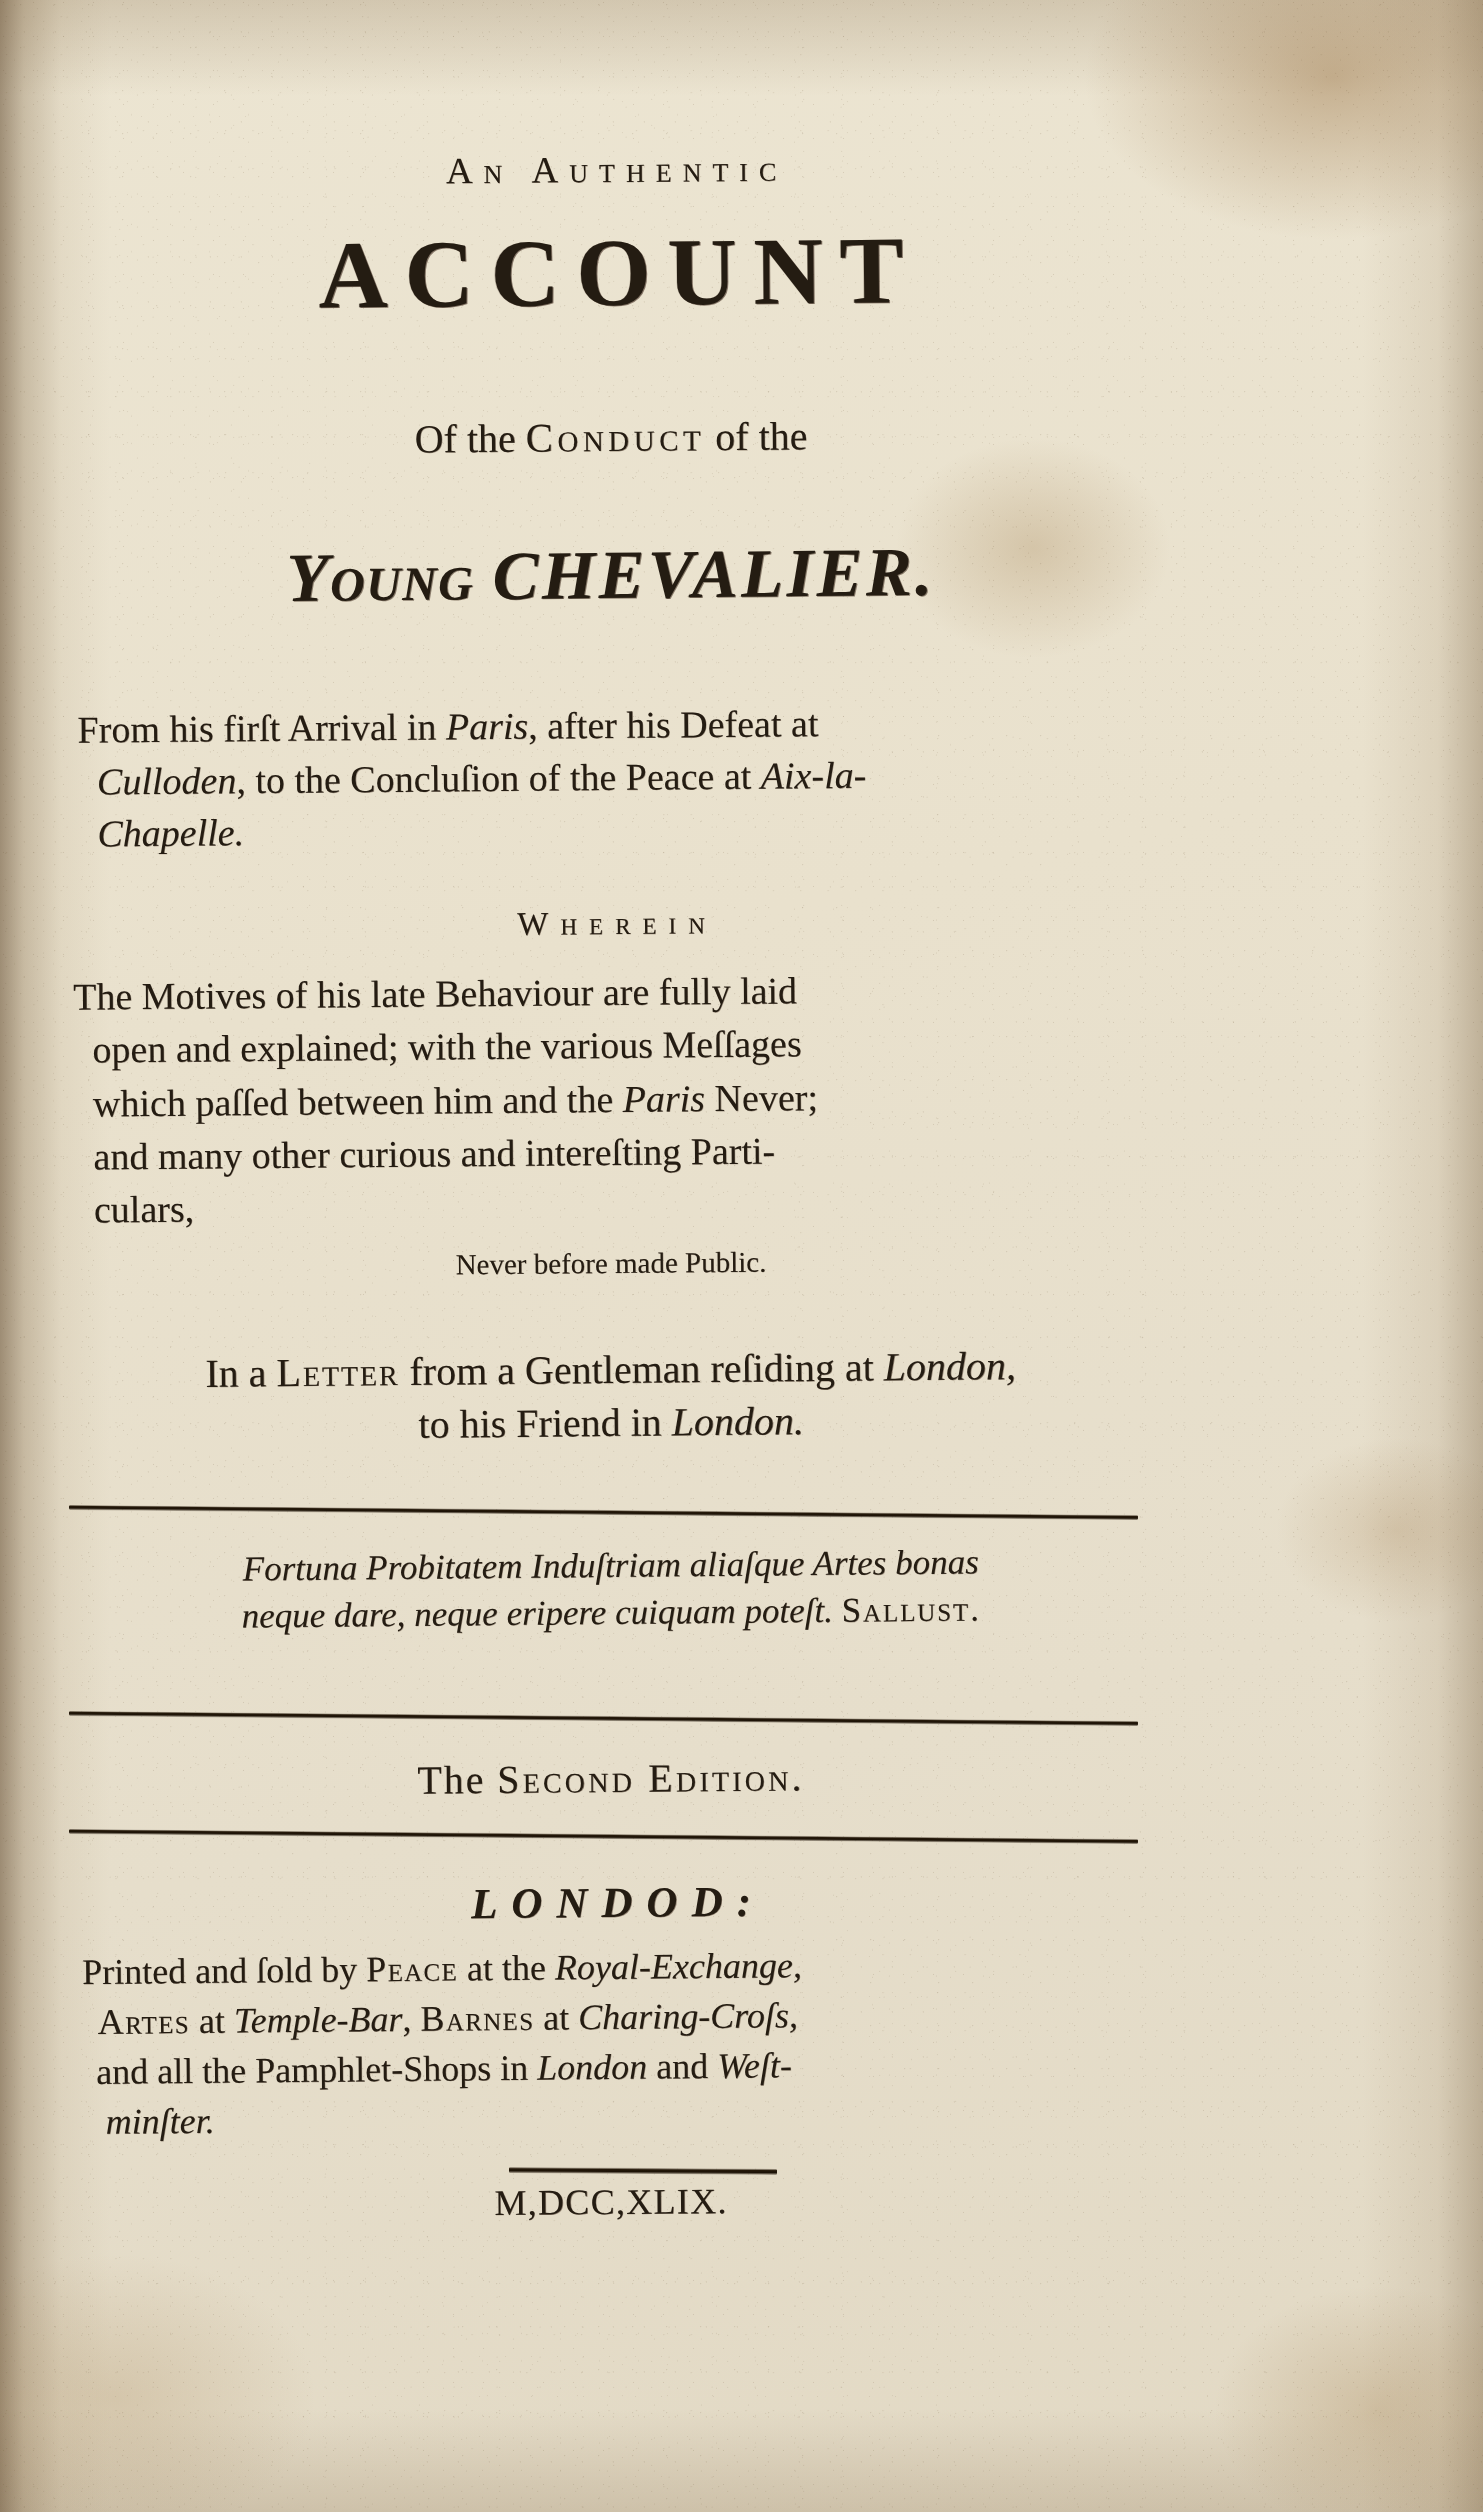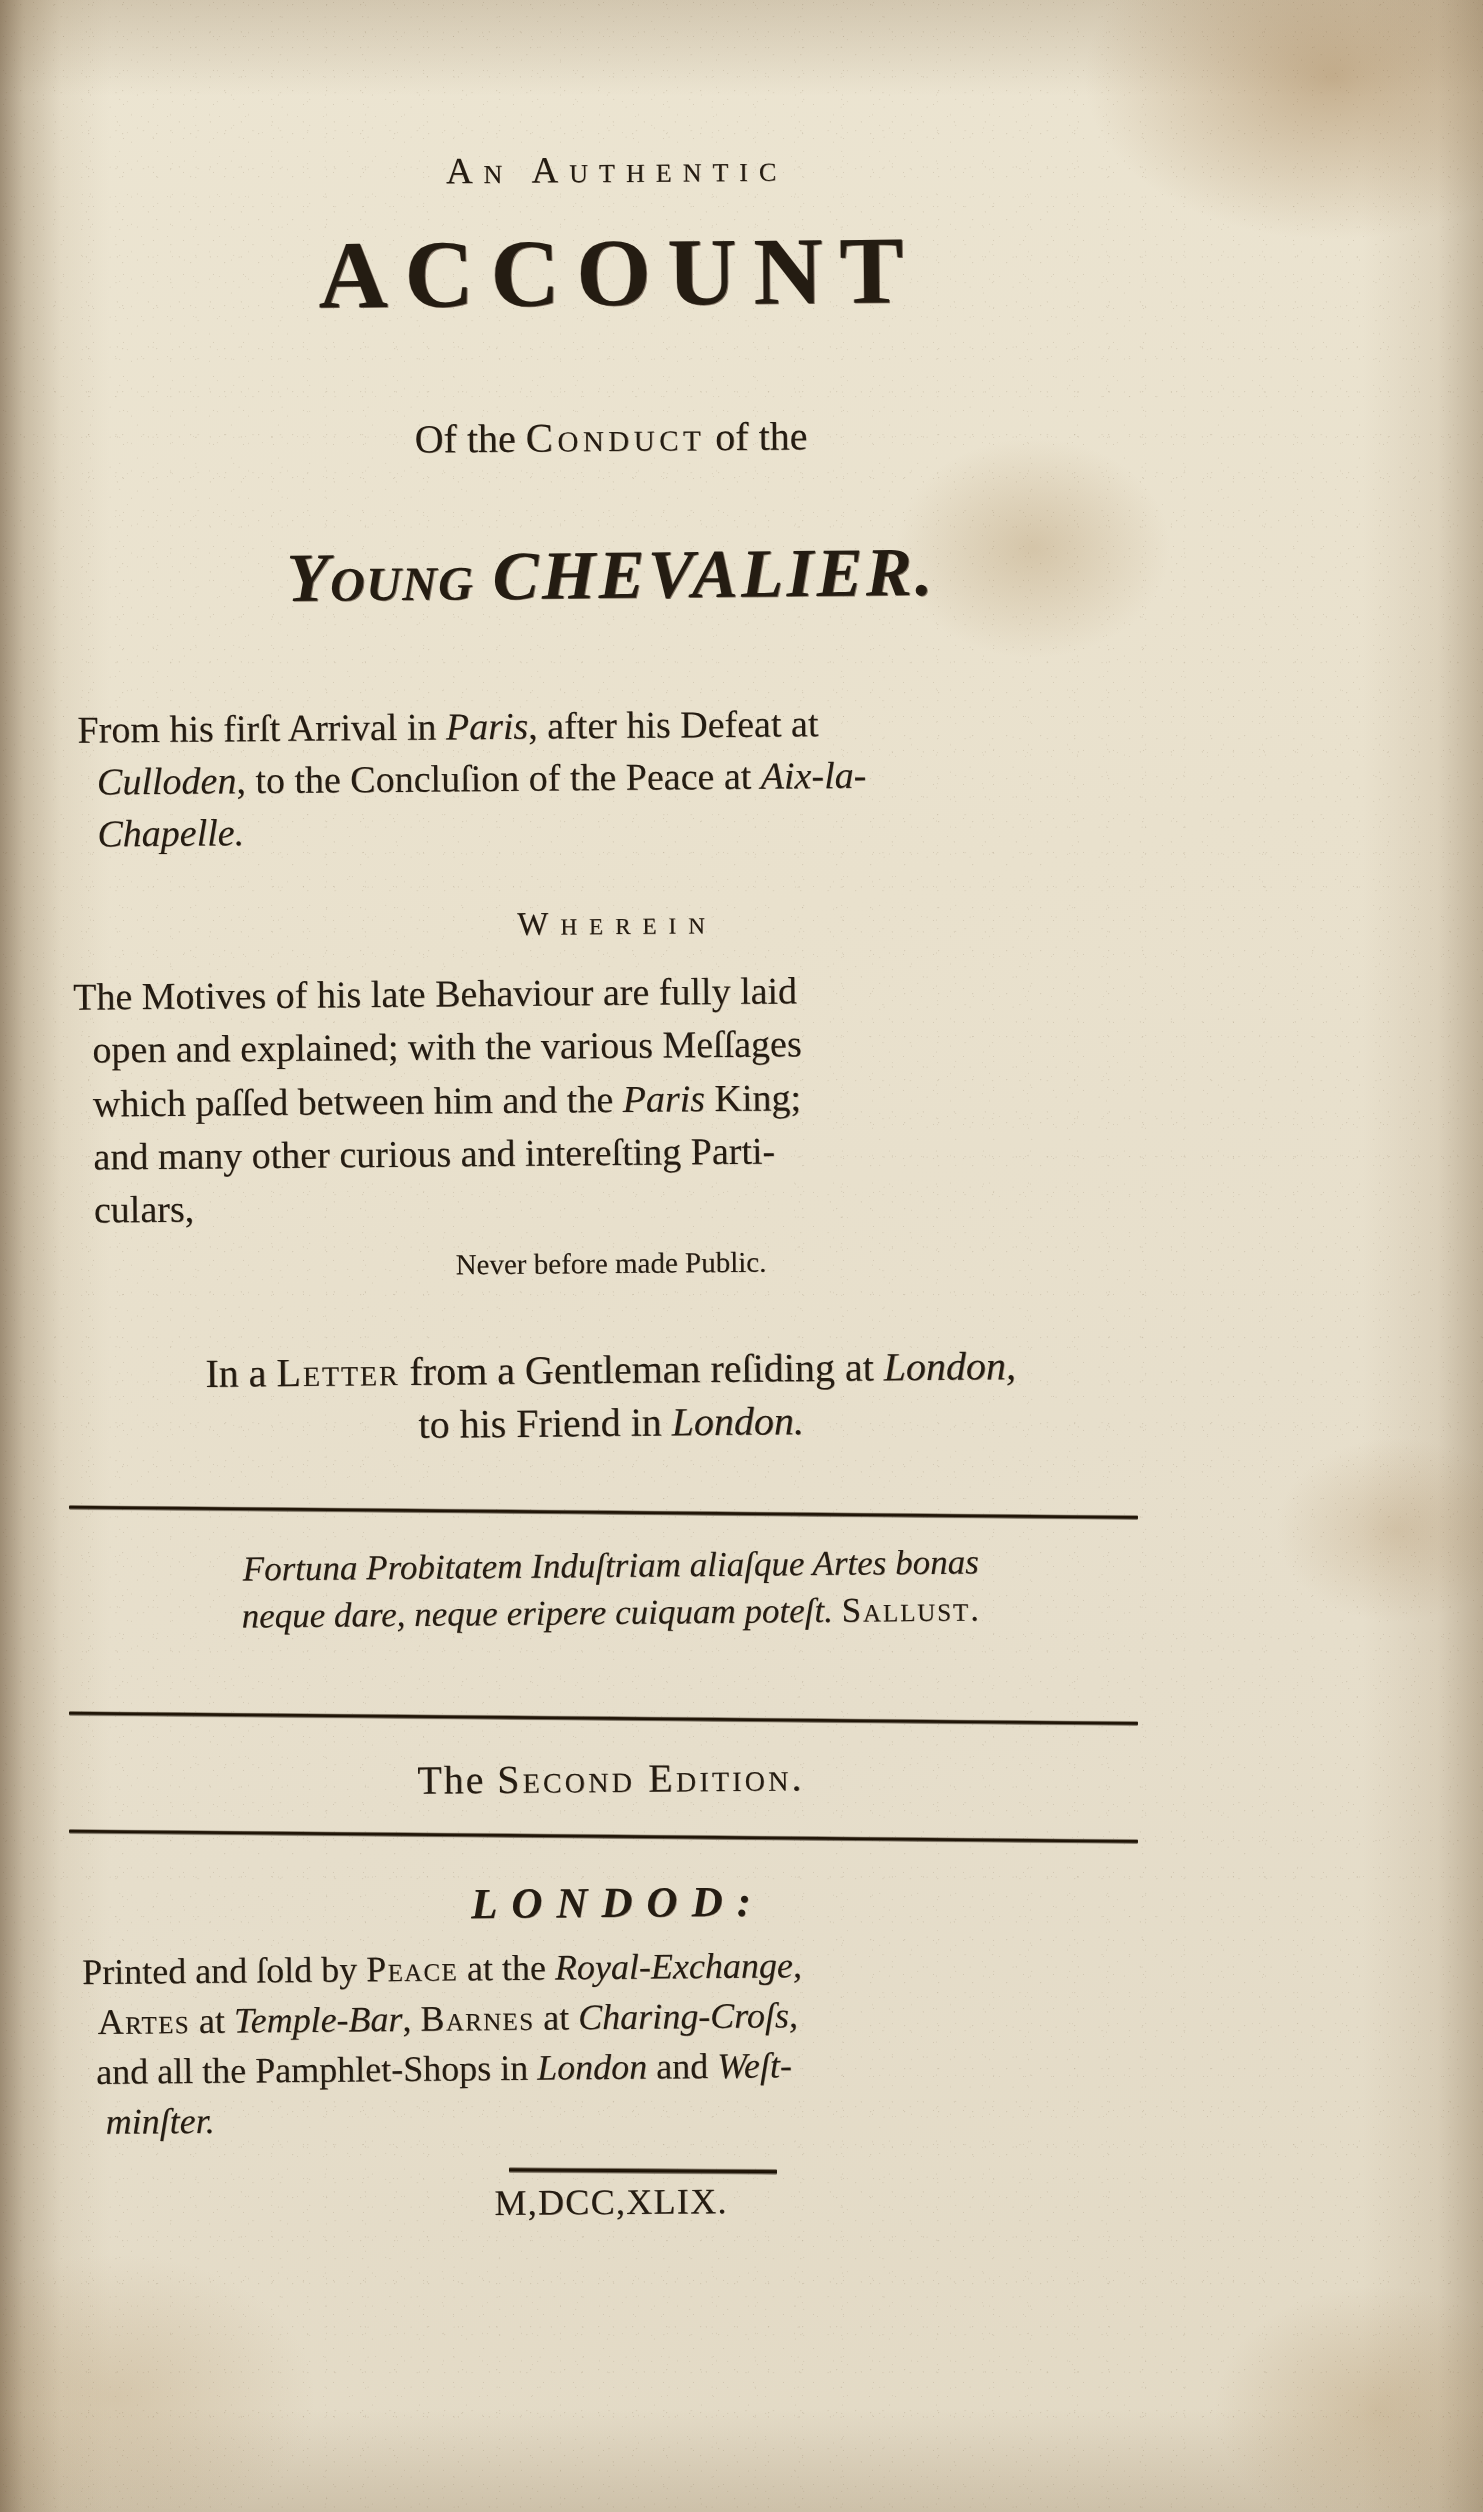--- a/index.html
+++ b/index.html
@@ -238,21 +238,21 @@
       <div class="ln i1"><span>From his firſt Arrival in </span><span class="it">Paris</span><span>, after his Defeat at</span></div>
       <div class="ln i2"><span class="it">Culloden</span><span>, to the Concluſion of the Peace at </span><span class="it">Aix-la-</span></div>
       <div class="ln i3"><span class="it">Chapelle.</span></div>
     </div>
 
     <div class="l-wherein">Wherein</div>
 
     <div class="para p-motives">
       <div class="ln i1">The Motives of his late Behaviour are fully laid</div>
       <div class="ln i2">open and explained; with the various Meſſages</div>
-      <div class="ln i3"><span>which paſſed between him and the </span><span class="it">Paris</span><span> King;</span></div>
+      <div class="ln i3"><span>which paſſed between him and the </span><span class="it">Paris</span><span> Never;</span></div>
       <div class="ln i4">and many other curious and intereſting Parti-</div>
       <div class="ln i5">culars,</div>
     </div>
 
     <div class="l-never">Never before made Public.</div>
 
     <div class="p-letter">
       <div class="ln"><span>In a </span><span class="sc">Letter</span><span> from a Gentleman reſiding at </span><span class="it">London,</span></div>
       <div class="ln"><span>to his Friend in </span><span class="it">London.</span></div>
     </div>

